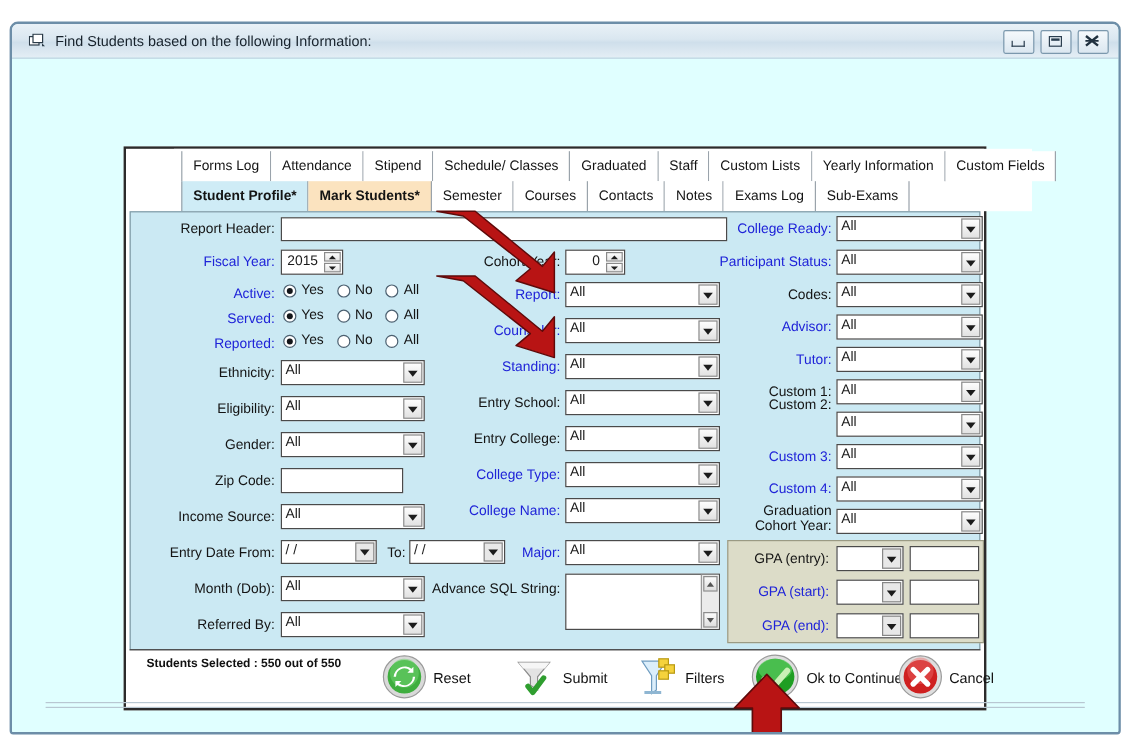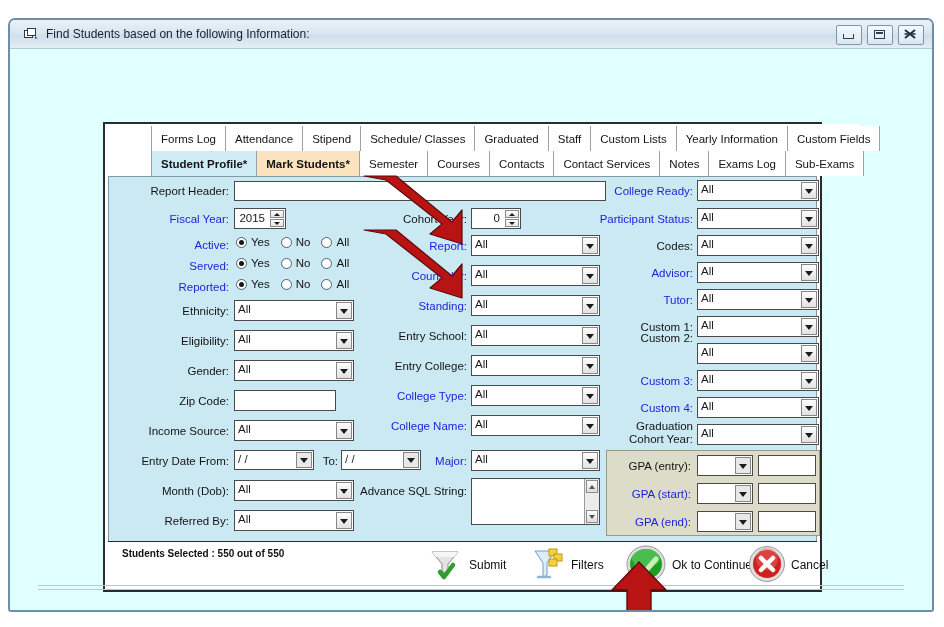--- a/index.html
+++ b/index.html
@@ -228,21 +228,20 @@
           <div class="tab">Custom Lists</div>
           <div class="tab">Yearly Information</div>
           <div class="tab">Custom Fields</div>
         </div>
         <div class="tabrow r2">
           <div class="tab first active">Student Profile*</div>
           <div class="tab marked">Mark Students*</div>
           <div class="tab">Semester</div>
           <div class="tab">Courses</div>
           <div class="tab">Contacts</div>
-          <div class="tab">Contact Services</div>
           <div class="tab">Notes</div>
           <div class="tab">Exams Log</div>
           <div class="tab">Sub-Exams</div>
         </div>
       </div>
 
       <div class="form-area">
 
         <div class="lbl" style="left:10px;top:8px;width:110px;">Report Header:</div>
         <div class="tbox" style="left:125px;top:4px;width:372px;height:20px;"></div>
@@ -498,20 +497,32 @@
             <span class="arrowbtn"></span>
           </div>
           <div class="tbox" style="left:151px;top:60px;width:58px;height:21px;"></div>
         </div>
 
       </div>
 
       <div class="footer">
         <div class="sel-count">Students Selected : 550 out of 550</div>
 
+        <div class="btn" style="left:210px;">
+          <span>
+            <svg width="38" height="38" viewBox="0 0 38 38">
+              <circle cx="19" cy="19" r="17.5" fill="#d9d9d9" stroke="#9a9a9a"></circle>
+              <circle cx="19" cy="19" r="14" fill="#3fae3f"></circle>
+              <circle cx="19" cy="16" r="12" fill="#6fd36f" opacity="0.55"></circle>
+              <path d="M12 19a7 7 0 0 1 11.5-5.4l-2 2h5v-5l-1.6 1.6A9.5 9.5 0 0 0 10 19z" fill="#fff"></path>
+              <path d="M26 19a7 7 0 0 1-11.5 5.4l2-2h-5v5l1.6-1.6A9.5 9.5 0 0 0 28 19z" fill="#fff"></path>
+            </svg>
+          </span>
+          <span class="cap">Reset</span>
+        </div>
 
         <div class="btn" style="left:318px;">
           <span>
             <svg width="38" height="38" viewBox="0 0 38 38">
               <path d="M6 7h26l-10 12v11l-6-4V19z" fill="#e3e3e3" stroke="#8c8c8c"></path>
               <path d="M6 7h26l-4 5H10z" fill="#f6f6f6"></path>
               <path d="M14 27l4 5 9-12" stroke="#2f9e2f" stroke-width="4.5" fill="none" stroke-linecap="round" stroke-linejoin="round"></path>
             </svg>
           </span>
           <span class="cap">Submit</span>

